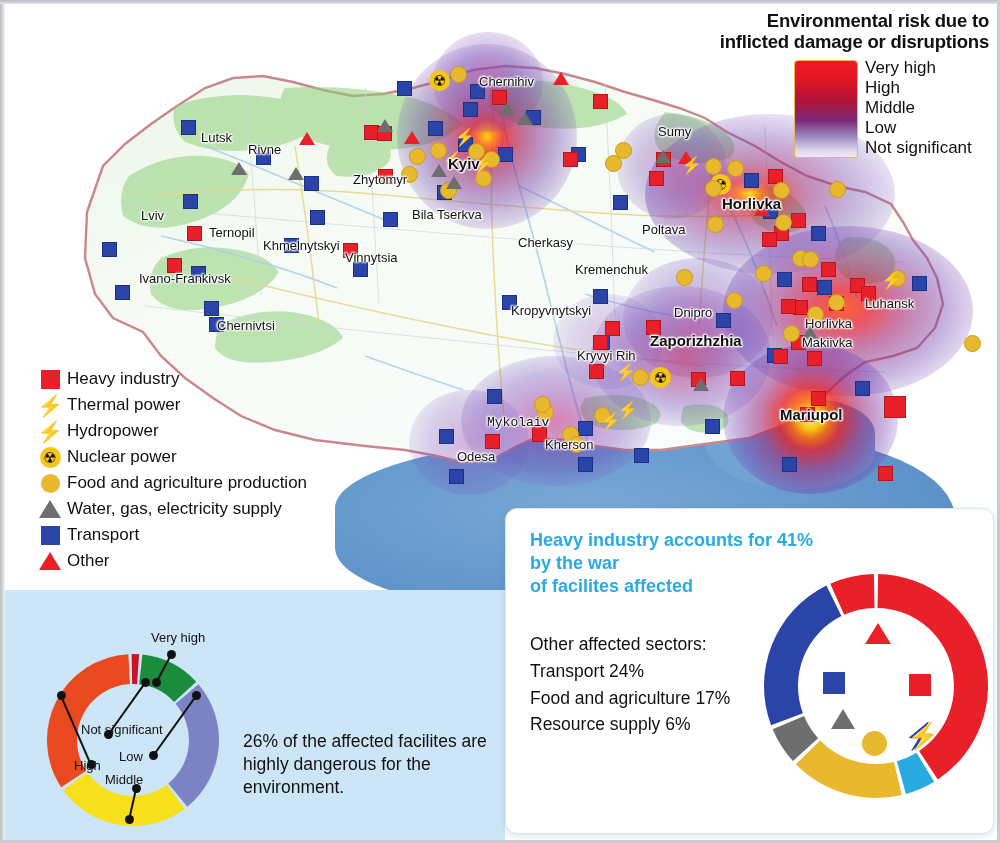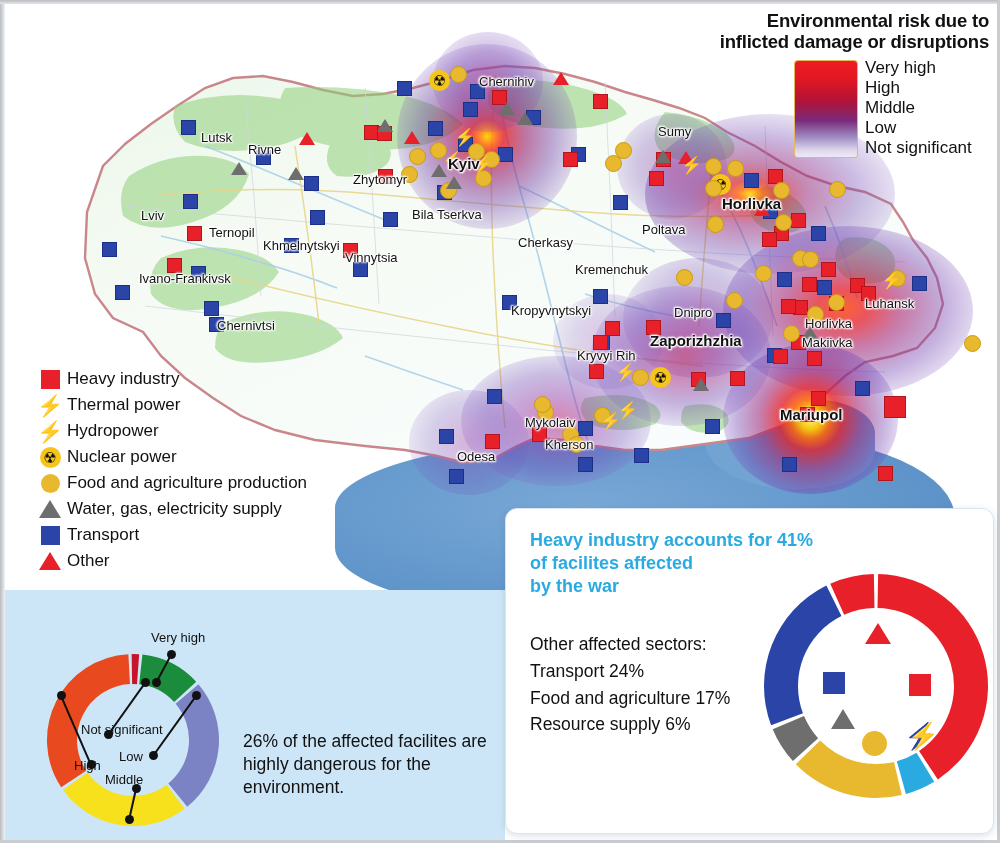--- a/index.html
+++ b/index.html
@@ -358,21 +358,21 @@
         <div class="city big" style="left: 717px; top: 191px;">Horlivka</div>
         <div class="city" style="left: 570px; top: 258px;">Kremenchuk</div>
         <div class="city" style="left: 506px; top: 299px;">Kropyvnytskyi</div>
         <div class="city" style="left: 669px; top: 301px;">Dnipro</div>
         <div class="city" style="left: 572px; top: 344px;">Kryvyi Rih</div>
         <div class="city big" style="left: 645px; top: 328px;">Zaporizhzhia</div>
         <div class="city" style="left: 860px; top: 292px;">Luhansk</div>
         <div class="city" style="left: 800px; top: 312px;">Horlivka</div>
         <div class="city" style="left: 797px; top: 331px;">Makiivka</div>
         <div class="city big" style="left: 775px; top: 402px;">Mariupol</div>
-        <div class="city" style="left: 520px; top: 411px;">Mykolaiv</div>
+        <div class="city" style="left: 482px; top: 411px; font-family: Liberation Mono, monospace;">Mykolaiv</div>
         <div class="city" style="left: 540px; top: 433px;">Kherson</div>
         <div class="city" style="left: 452px; top: 445px;">Odesa</div>
       </div>
 
     <div class="risk-legend">
       <div class="risk-title">
         <div>Environmental risk due to</div>
         <div>inflicted damage or disruptions</div>
       </div>
       <div class="risk-body">
@@ -474,22 +474,22 @@
           <div class="dot" style="left: 23.5px; top: 48.5px;"></div>
         </div>
     </div>
 
     <div class="donut-note">26% of the affected facilites are highly dangerous for the environment.</div>
   </div>
 
   <div class="white-card">
     <div class="wc-title">
       <div>Heavy industry accounts for 41%</div>
+      <div>by the war</div>
       <div>of facilites affected</div>
-      <div>by the war</div>
     </div>
     <div class="wc-sub">
       <div>Other affected sectors:</div>
       <div id="sector-items">
           <div>Transport 24%</div>
           <div>Food and agriculture 17%</div>
           <div>Resource supply 6%</div>
         </div>
     </div>
 

